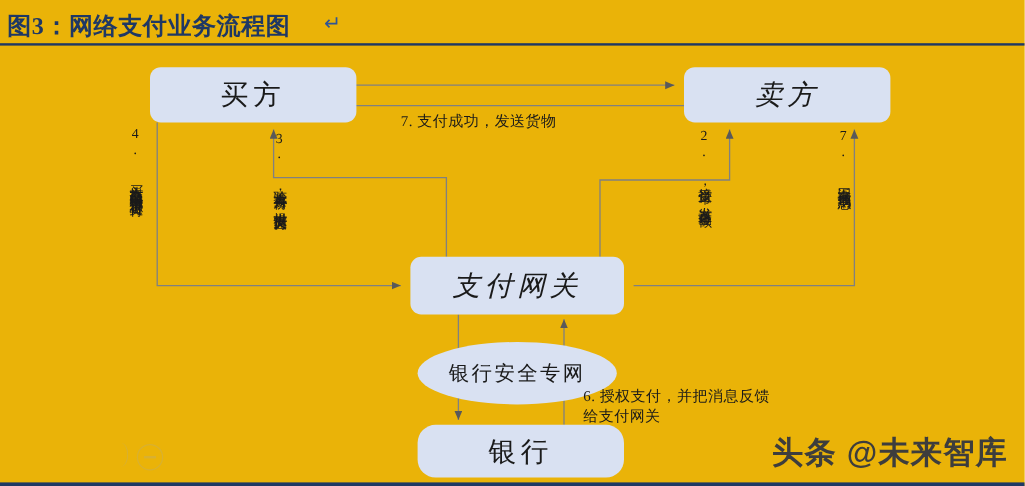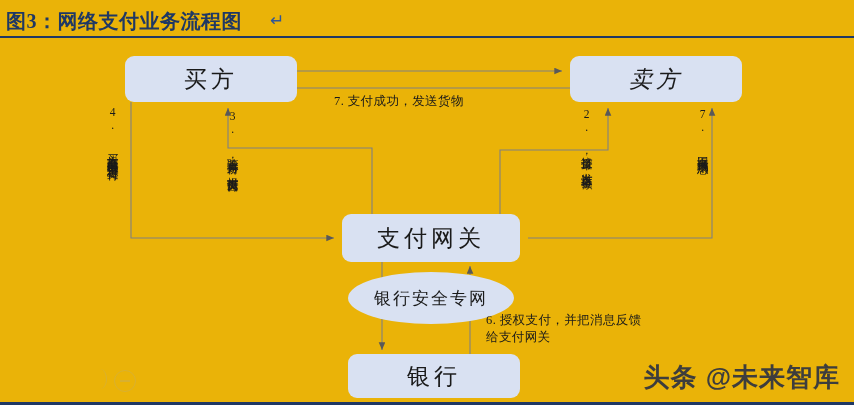--- a/index.html
+++ b/index.html
@@ -184,39 +184,39 @@
 
       <path d="M382,222 L382,310" stroke="#808080" stroke-width="1.1" fill="none" marker-end="url(#ar)"></path>
 
       <path d="M470,314 L470,226" stroke="#808080" stroke-width="1.1" fill="none" marker-end="url(#ar)"></path>
     </svg>
 
     <div class="node" style="left:108px;  top:16px;  width:172px; height:46px;margin-left:17px;">买方</div>
 
     <div class="node" style="left:570px; top:16px;  width:172px; height:46px;font-style:italic;">卖方</div>
 
-    <div class="node" style="left:342px; top:174px; width:178px; height:48px;">支付网关</div>
-
-    <div class="node ellipse" style="left:348px; top:232px; width:166px; height:52px;">银行安全专网</div>
-
-    <div class="node" style="left:348px; top:314px; width:172px; height:44px;">银行</div>
+    <div class="node" style="left:342px; top:174px; width:178px; height:48px;font-style:italic;">支付网关</div>
+
+    <div class="node ellipse" style="left:348px; top:245px; width:166px; height:52px;">银行安全专网</div>
+
+    <div class="node" style="left:348px; top:314px; width:172px; height:44px;border-radius:15px;">银行</div>
 
 
     <div class="hlabel" style="left:334px; top:53px;">7. 支付成功，发送货物</div>
 
     <div class="vlabel" style="left:104px; top:66px; height:130px;">4. 买方提交自己的银行卡信息进行支付</div>
 
     <div class="vlabel" style="left:224px; top:70px; height:108px;">3. 验证卖方身份，提供支付页面</div>
 
     <div class="vlabel" style="left:578px; top:68px; height:112px;">2. 接受订单，发送订单金额</div>
 
     <div class="vlabel" style="left:694px; top:68px; height:100px;">7. 返回支付成功消息</div>
 
 
-    <div class="hlabel" style="left:486px; top:272px;">6. 授权支付，并把消息反馈
+    <div class="hlabel" style="left:486px; top:282px;">6. 授权支付，并把消息反馈
 给支付网关</div>
 
   </div>
 
   <div id="watermark-faint">
     <div class="swoosh"></div>
     <div class="ring"></div>
   </div>
 
   <div id="watermark-toutiao">头条 @未来智库</div>

